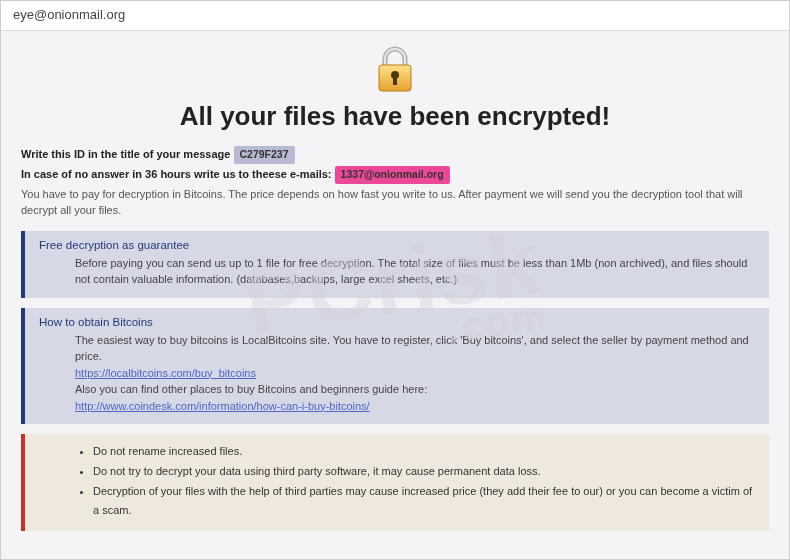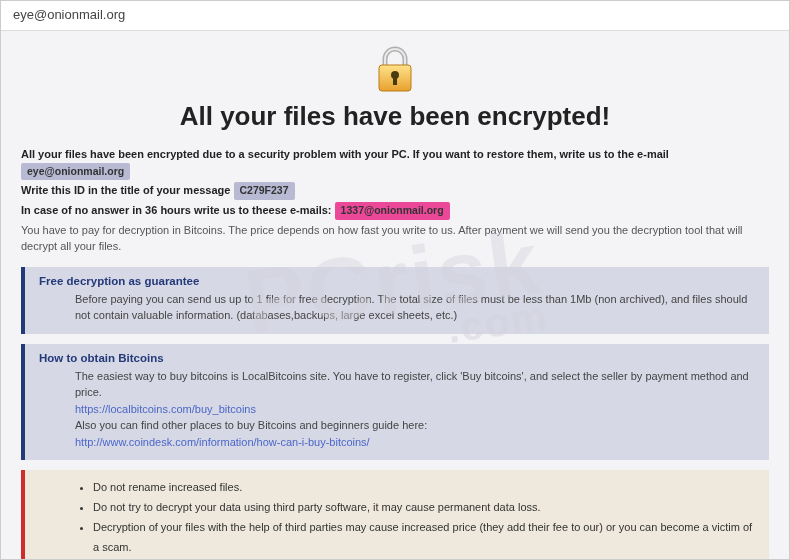--- a/index.html
+++ b/index.html
@@ -56,24 +56,24 @@
   }
   .note { color: #555; margin-top: 2px; }
   .section {
     background: #d7d8e5;
     border-left: 4px solid;
     padding: 8px 12px 10px 14px;
     margin-bottom: 10px;
   }
   .section.blue { border-left-color: #233a7a; }
   .section.red { border-left-color: #d12c2c; background: #eee9dc; }
-  .section h3 { font-size: 11.5px; font-weight: bold; color: #233a7a; margin-bottom: 4px; }
+  .section h3 { font-size: 11.5px; font-weight: normal; color: #233a7a; margin-bottom: 4px; }
   .section.red h3 { color: #d12c2c; }
   .section .body { padding-left: 36px; color: #444; line-height: 1.5; }
-  .section .body a { color: #4a67c9; cursor: pointer; }
+  .section .body a { color: #4a67c9; text-decoration: underline; cursor: pointer; }
   .section.red ul { list-style: disc; padding-left: 54px; color: #333; line-height: 1.8; }
   .wm {
     position: absolute;
     top: 50%; left: 50%;
     transform: translate(-50%, -50%) rotate(-8deg);
     font-size: 90px;
     font-weight: bold;
     color: rgba(210,210,220,0.45);
     pointer-events: none;
     user-select: none;
@@ -110,24 +110,20 @@
         <circle cx="24" cy="30" r="4" fill="#4a3a10"></circle>
         <rect x="22" y="32" width="4" height="8" fill="#4a3a10"></rect>
       </svg>
     </span>
   </div>
 
   <div class="headline">All your files have been encrypted!</div>
 
   <div class="intro">
     <div class="line">
-      <span class="bold">All your files have been encrypted due to a security problem with your PC. If you want to restore them, write us to the e-mail</span>
-      <span class="pill">eye@onionmail.org</span>
-    </div>
-    <div class="line">
       <span class="bold">Write this ID in the title of your message</span>
       <span class="pill">C279F237</span>
     </div>
     <div class="line">
       <span class="bold">In case of no answer in 36 hours write us to theese e-mails:</span>
       <span class="bold pill" style="background:#ec4899">1337@onionmail.org</span>
     </div>
     <div class="note">You have to pay for decryption in Bitcoins. The price depends on how fast you write to us. After payment we will send you the decryption tool that will decrypt all your files.</div>
   </div>
 

